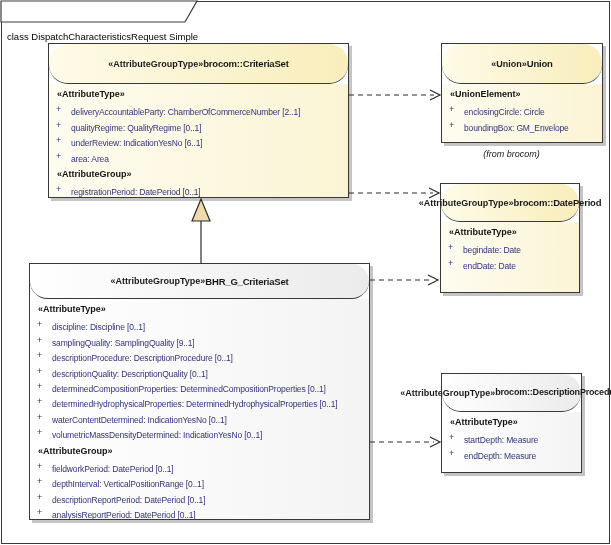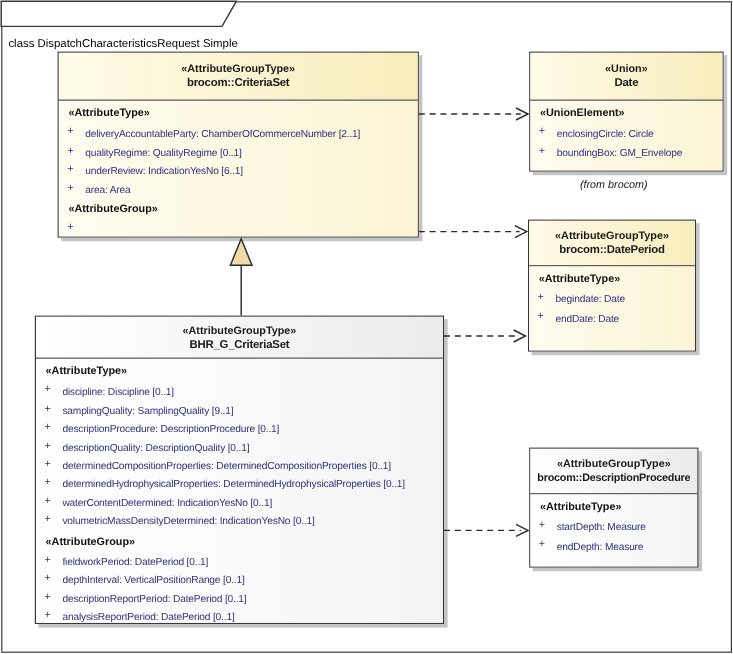--- a/index.html
+++ b/index.html
@@ -14,22 +14,22 @@
   }
   .umlbox{
     position:absolute;box-sizing:border-box;border:1px solid #383838;
     box-shadow:3px 3px 0 #c4c4c4;z-index:2;
   }
   .umlbox.yellow .chead{background:linear-gradient(90deg,#fefbe8 0%,#f8edbb 100%);}
   .umlbox.yellow .cbody{background:linear-gradient(90deg,#fefcf0 0%,#fbf4d4 100%);}
   .umlbox.white .chead{background:linear-gradient(90deg,#ffffff 0%,#ebebeb 100%);}
   .umlbox.white .cbody{background:linear-gradient(90deg,#ffffff 0%,#f4f4f4 100%);}
   .chead{
-    display:flex;flex-direction:column;justify-content:center;align-items:center;
-    border-bottom:1px solid #383838;box-sizing:border-box;
+    display:flex;flex-direction:row;justify-content:center;align-items:center;
+    border-bottom:1px solid #383838;box-sizing:border-box;border-radius:19px;
   }
   .stereo{font-size:9px;font-weight:bold;line-height:12px;white-space:nowrap;}
   .cname{font-size:9.5px;font-weight:bold;line-height:13px;white-space:nowrap;letter-spacing:-0.2px;}
   .cbody{padding-top:3px;box-sizing:border-box;height:calc(100% - var(--hh));overflow:hidden;}
   .sheading{
     font-size:9px;font-weight:bold;line-height:15.4px;height:15.4px;
     padding-left:8px;white-space:nowrap;color:#111;
   }
   .sheading.gap{margin-top:3px;}
   .mrow{position:relative;height:15.4px;line-height:15.4px;white-space:nowrap;}
@@ -56,29 +56,29 @@
       <div class="stereo">«AttributeGroupType»</div>
       <div class="cname">brocom::CriteriaSet</div>
     </div>
     <div class="cbody">
       <div class="sheading">«AttributeType»</div>
       <div class="mrow"><span class="plus">+</span><span class="atext">deliveryAccountableParty: ChamberOfCommerceNumber [2..1]</span></div>
       <div class="mrow"><span class="plus">+</span><span class="atext">qualityRegime: QualityRegime [0..1]</span></div>
       <div class="mrow"><span class="plus">+</span><span class="atext">underReview: IndicationYesNo [6..1]</span></div>
       <div class="mrow"><span class="plus">+</span><span class="atext">area: Area</span></div>
       <div class="sheading gap">«AttributeGroup»</div>
-      <div class="mrow"><span class="plus">+</span></div>
+      <div class="mrow"><span class="plus">+</span><span class="atext">registrationPeriod: DatePeriod [0..1]</span></div>
 
     </div>
   </div>
 
   <div class="umlbox yellow" style="left:441px;top:43px;width:162px;height:100px;--hh:40px;">
     <div class="chead" style="height:40px;">
       <div class="stereo">«Union»</div>
-      <div class="cname">Date</div>
+      <div class="cname">Union</div>
     </div>
     <div class="cbody">
       <div class="sheading">«UnionElement»</div>
       <div class="mrow"><span class="plus">+</span><span class="atext">enclosingCircle: Circle</span></div>
       <div class="mrow"><span class="plus">+</span><span class="atext">boundingBox: GM_Envelope</span></div>
     </div>
   </div>
   <div class="note">(from brocom)</div>
 
   <div class="umlbox yellow" style="left:440px;top:183px;width:140px;height:110px;--hh:38px;">

